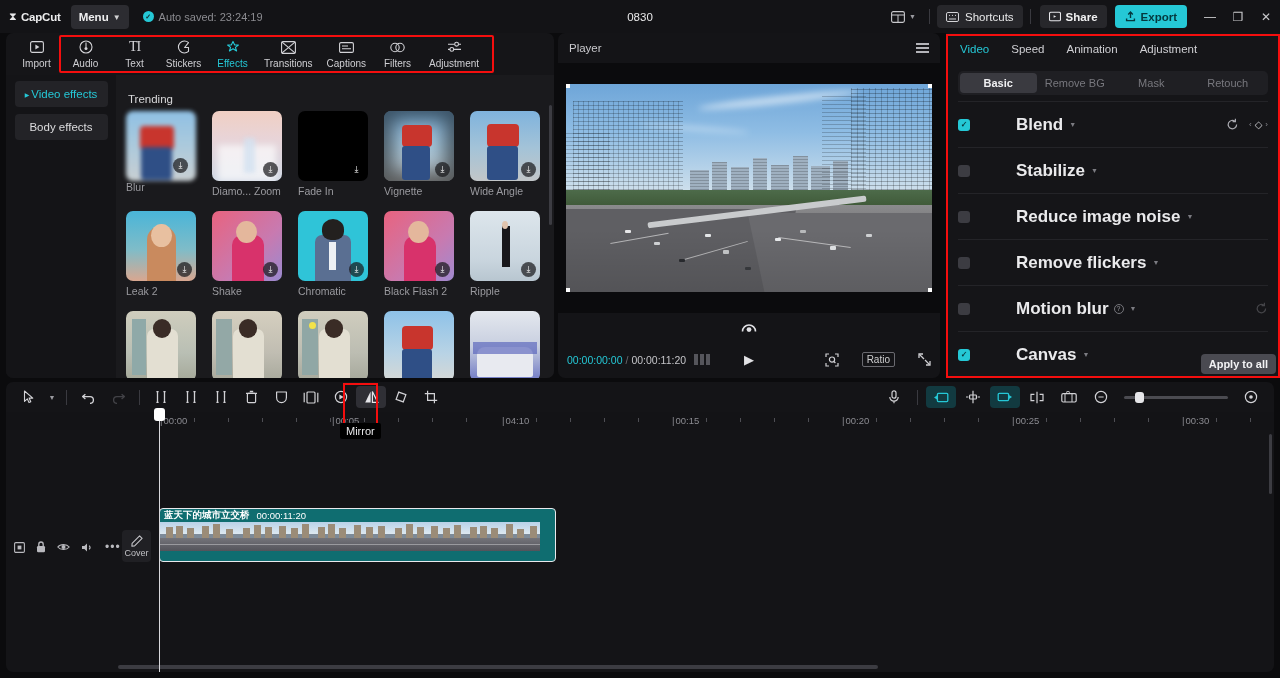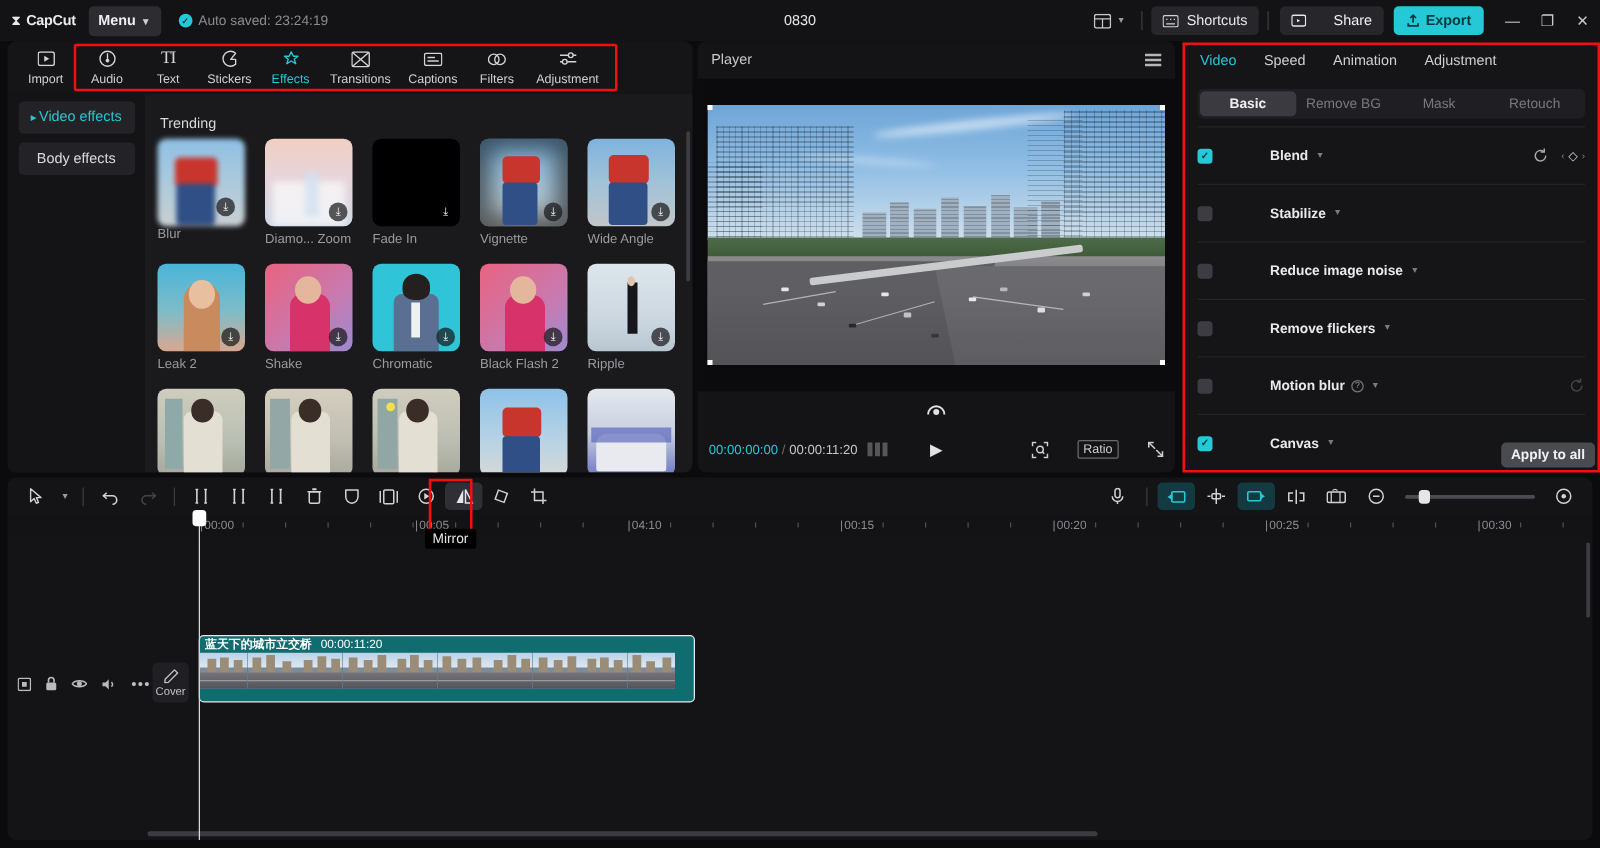--- a/index.html
+++ b/index.html
@@ -43,23 +43,23 @@
     display: flex; align-items: center; gap: 0px;
   }
   .layout-btn { display: flex; align-items: center; gap: 4px; padding: 0 6px; cursor: pointer; }
   .tb-sep { width: 1px; height: 15px; background: #3a3a40; margin: 0 7px; }
   .shortcuts-btn {
     display: flex; align-items: center; gap: 6px; height: 23px; padding: 0 9px;
     border-radius: 4px; background: #27272b; font-size: 11.5px; color: #e9e9ea;
     font-weight: 500; cursor: pointer;
   }
   .share-btn {
-    display: flex; align-items: center; gap: 22px; height: 23px; padding: 0 9px;
+    display: flex; align-items: center; gap: 5px; height: 23px; padding: 0 9px;
     border-radius: 4px; background: #27272b; font-size: 11.5px; color: #f0f0f1;
-    font-weight: normal; cursor: pointer; margin-left: 2px;
+    font-weight: bold; cursor: pointer; margin-left: 2px;
   }
   .export-btn {
     display: flex; align-items: center; gap: 5px; height: 23px; padding: 0 10px;
     border-radius: 4px; background: #25c8d6; font-size: 11.5px; color: #04383e;
     font-weight: bold; cursor: pointer; margin-left: 8px;
   }
   .wincontrols { display: flex; align-items: center; margin-left: 9px; }
   .wc { width: 28px; height: 33px; display: flex; align-items: center; justify-content: center;
         font-size: 12px; color: #c9c9cc; cursor: pointer; }
 
@@ -218,21 +218,21 @@
   .seg-item.active { background: #3a3a40; color: #f0f0f2; font-weight: bold; }
   .rows { margin-top: 6px; }
   .prow {
     height: 46px; margin: 0 12px; display: flex; align-items: center;
     border-top: 1px solid #242428;
   }
   .cb { width: 12px; height: 12px; border-radius: 3px; background: #3c3c42; cursor: pointer;
         display: flex; align-items: center; justify-content: center; }
   .cb.on { background: #25c8d6; }
   .cb.on::after { content: "✓"; font-size: 8px; color: #06343a; font-weight: bold; }
-  .prow-label { font-size: 11px; font-weight: bold; color: #eaeaec; margin-left: 10px; padding-left: 36px; }
+  .prow-label { font-size: 17px; font-weight: bold; color: #eaeaec; margin-left: 10px; padding-left: 36px; }
   .tri { font-size: 7px; color: #7b7b81; margin-left: 6px; }
   .qmark { display: inline-flex; align-items: center; justify-content: center;
            width: 10px; height: 10px; border-radius: 50%; border: 1px solid #75757b;
            font-size: 7px; color: #9a9aa0; margin-left: 5px; }
   .prow-right { margin-left: auto; display: flex; align-items: center; gap: 10px; color: #9e9ea4; }
   .apply-btn {
     position: absolute; right: 4px; bottom: 4px; height: 20px; padding: 0 8px;
     background: #4a4a51; border-radius: 4px; font-size: 11px; font-weight: bold;
     color: #f2f2f4; display: flex; align-items: center; cursor: pointer; z-index: 10;
   }

